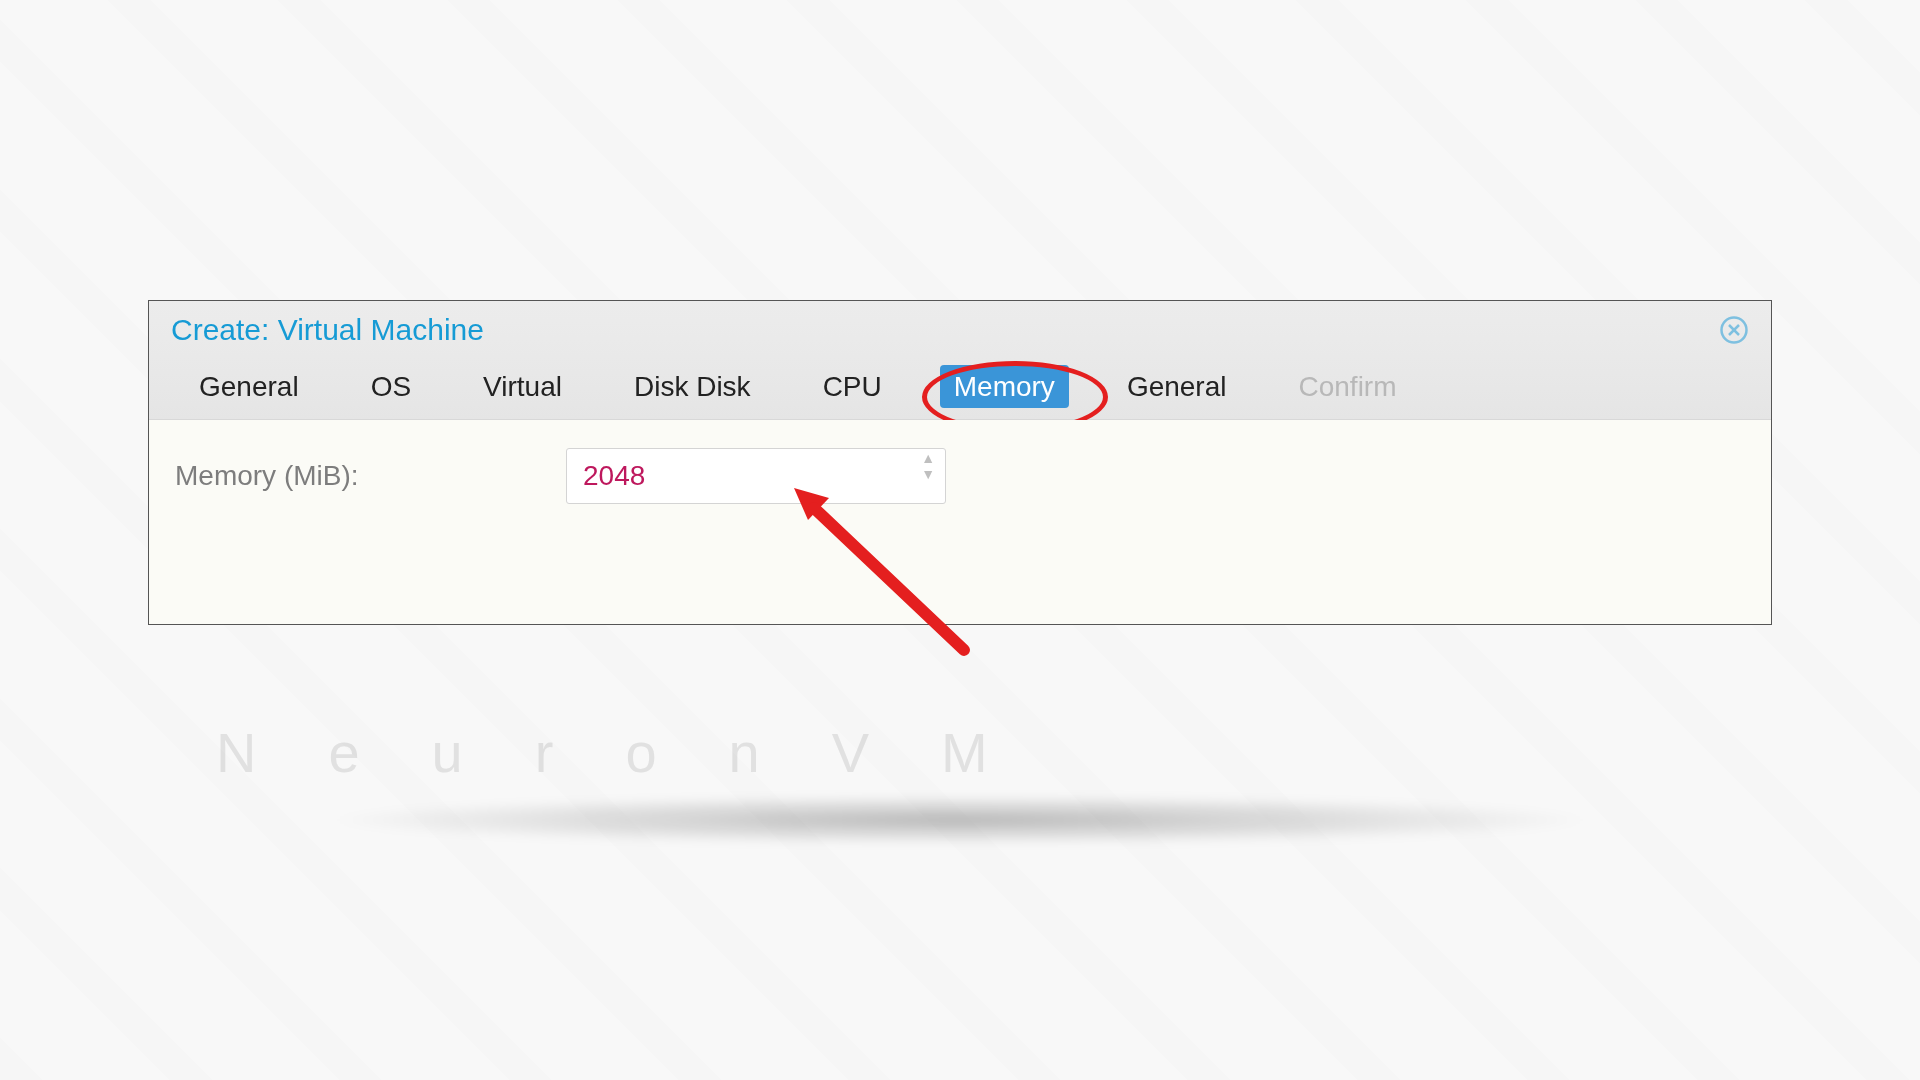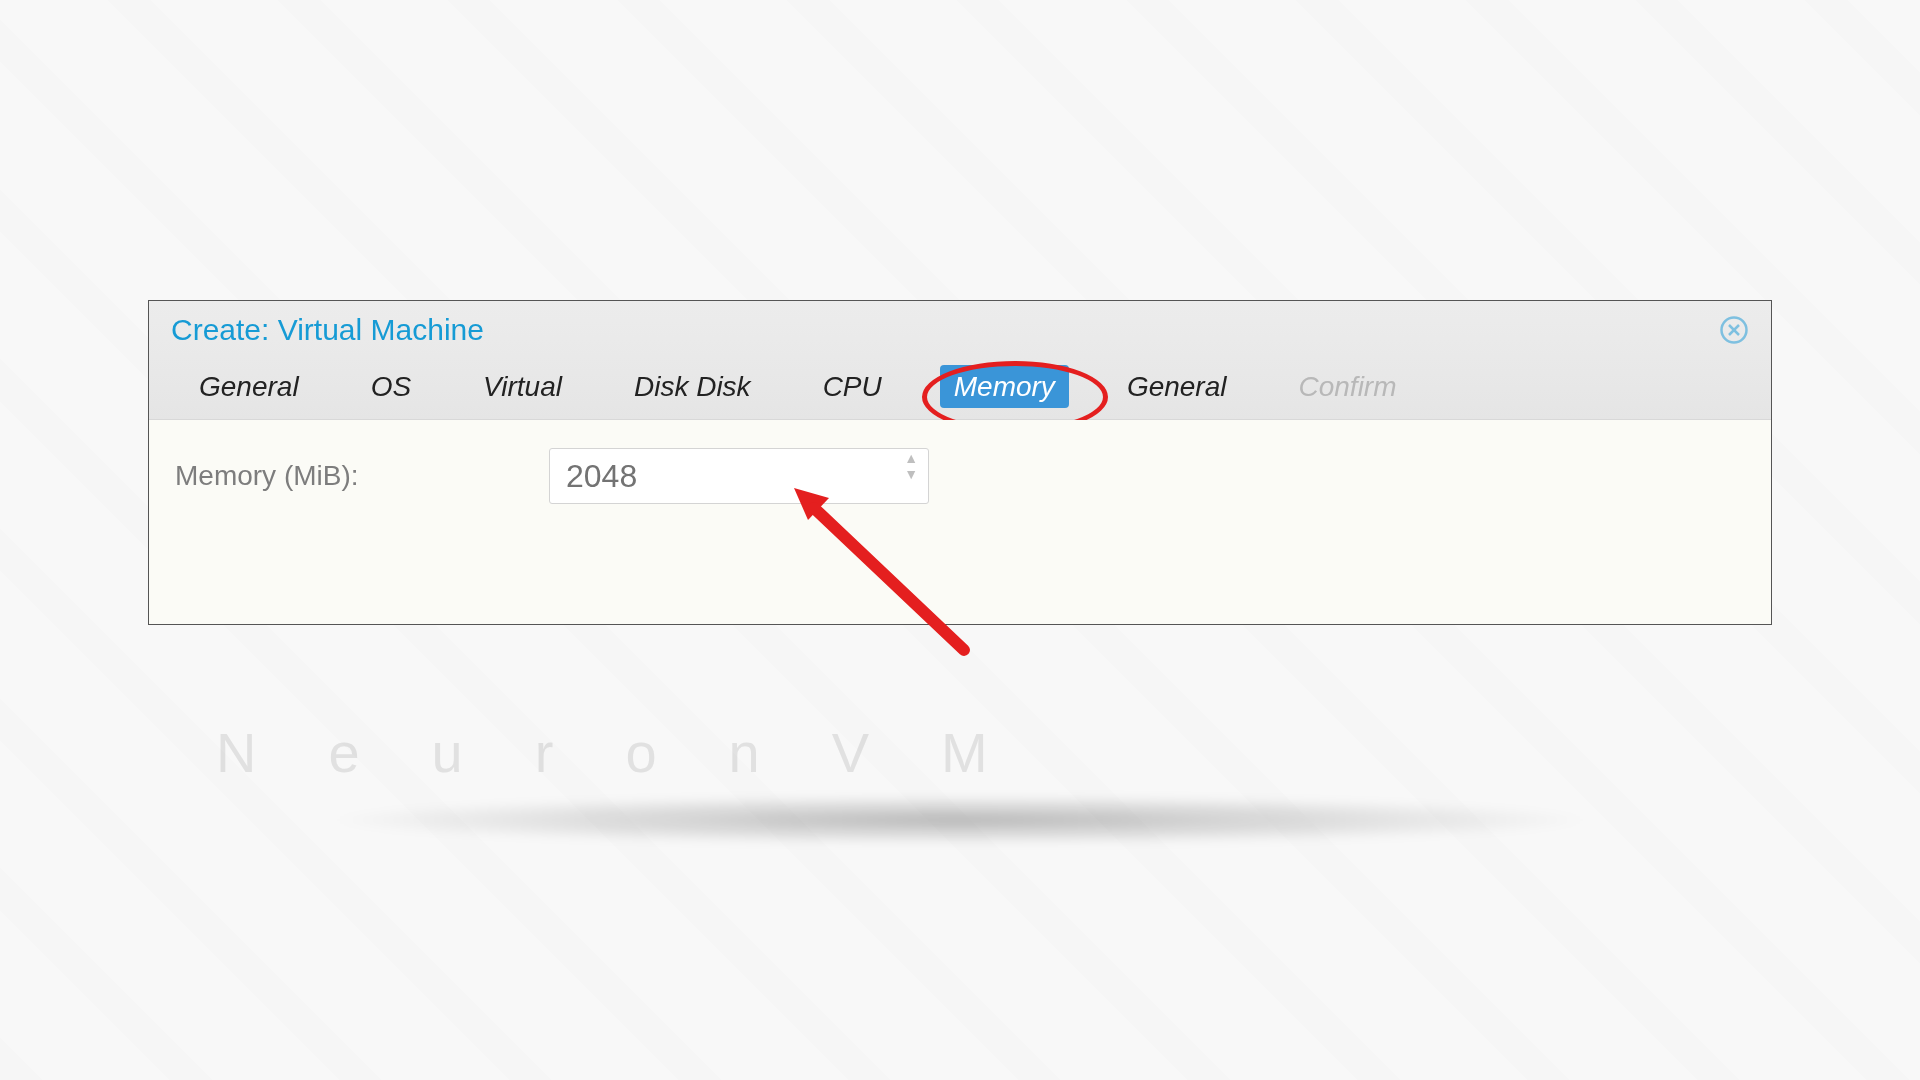--- a/index.html
+++ b/index.html
@@ -74,21 +74,20 @@
   .close-btn svg { width: 30px; height: 30px; }
 
   .tabs {
     background: linear-gradient(#e9e9e9, #e5e5e5);
     border-bottom: 1px solid #d8d8d8;
     display: flex;
     align-items: center;
     gap: 44px;
     padding: 8px 36px 10px 36px;
     font-size: 28px;
-    font-style: italic;
   }
   .tab {
     color: #222;
     padding: 6px 14px;
     cursor: pointer;
     white-space: nowrap;
   }
   .tab.disabled {
     color: #b8b8b8;
   }
@@ -112,21 +111,21 @@
     border: 5px solid #e41f1f;
     border-radius: 50%;
     pointer-events: none;
   }
 
   .dialog-body {
     background: #fbfbf6;
     padding: 28px 26px 120px 26px;
     display: flex;
     align-items: center;
-    gap: 44px;
+    gap: 61px;
     position: relative;
   }
   .field-label {
     font-size: 28px;
     color: #7d7d7d;
     min-width: 330px;
   }
   .spinner {
     position: relative;
     width: 380px;
@@ -135,22 +134,22 @@
     border-radius: 3px;
     background: #fff;
     display: flex;
     align-items: center;
     padding: 0 14px;
     box-sizing: border-box;
   }
   .spinner input {
     border: none;
     outline: none;
-    font-size: 32px;
-    color: #737373;
+    font-size: 28px;
+    color: #be185d;
     width: 100%;
     background: transparent;
   }
   .spinner .stepper {
     position: absolute;
     right: 10px;
     top: 4px;
     display: flex;
     flex-direction: column;
     gap: 6px;

